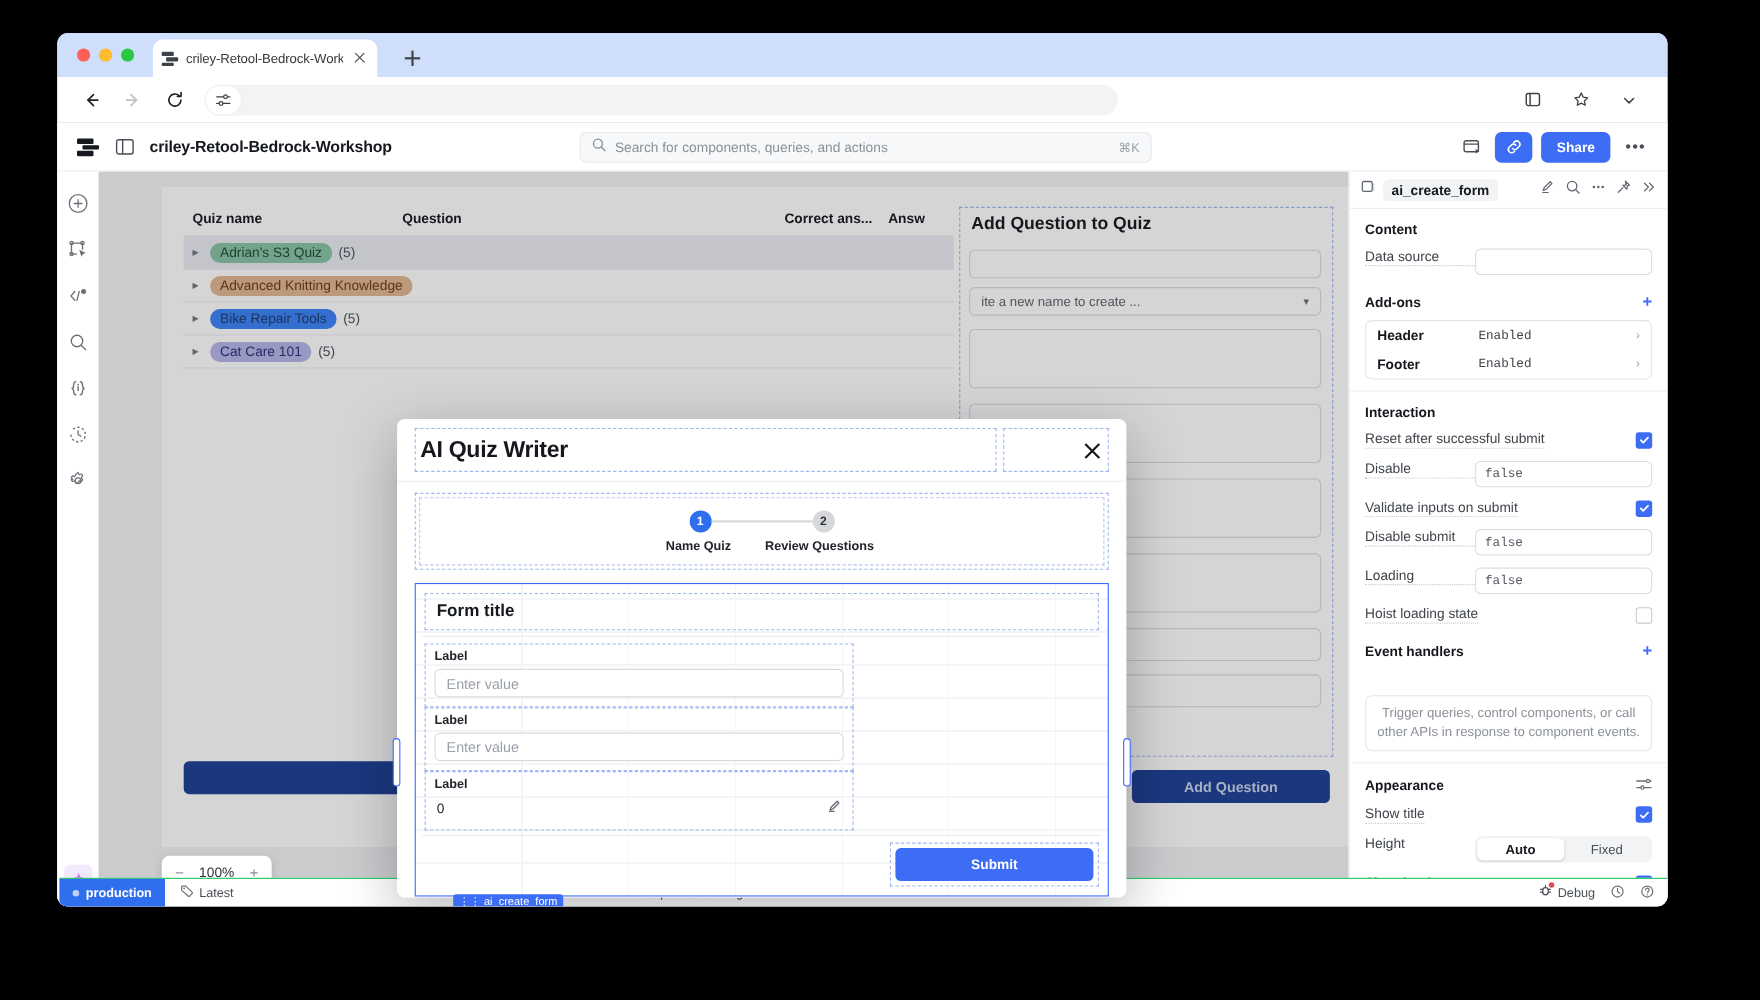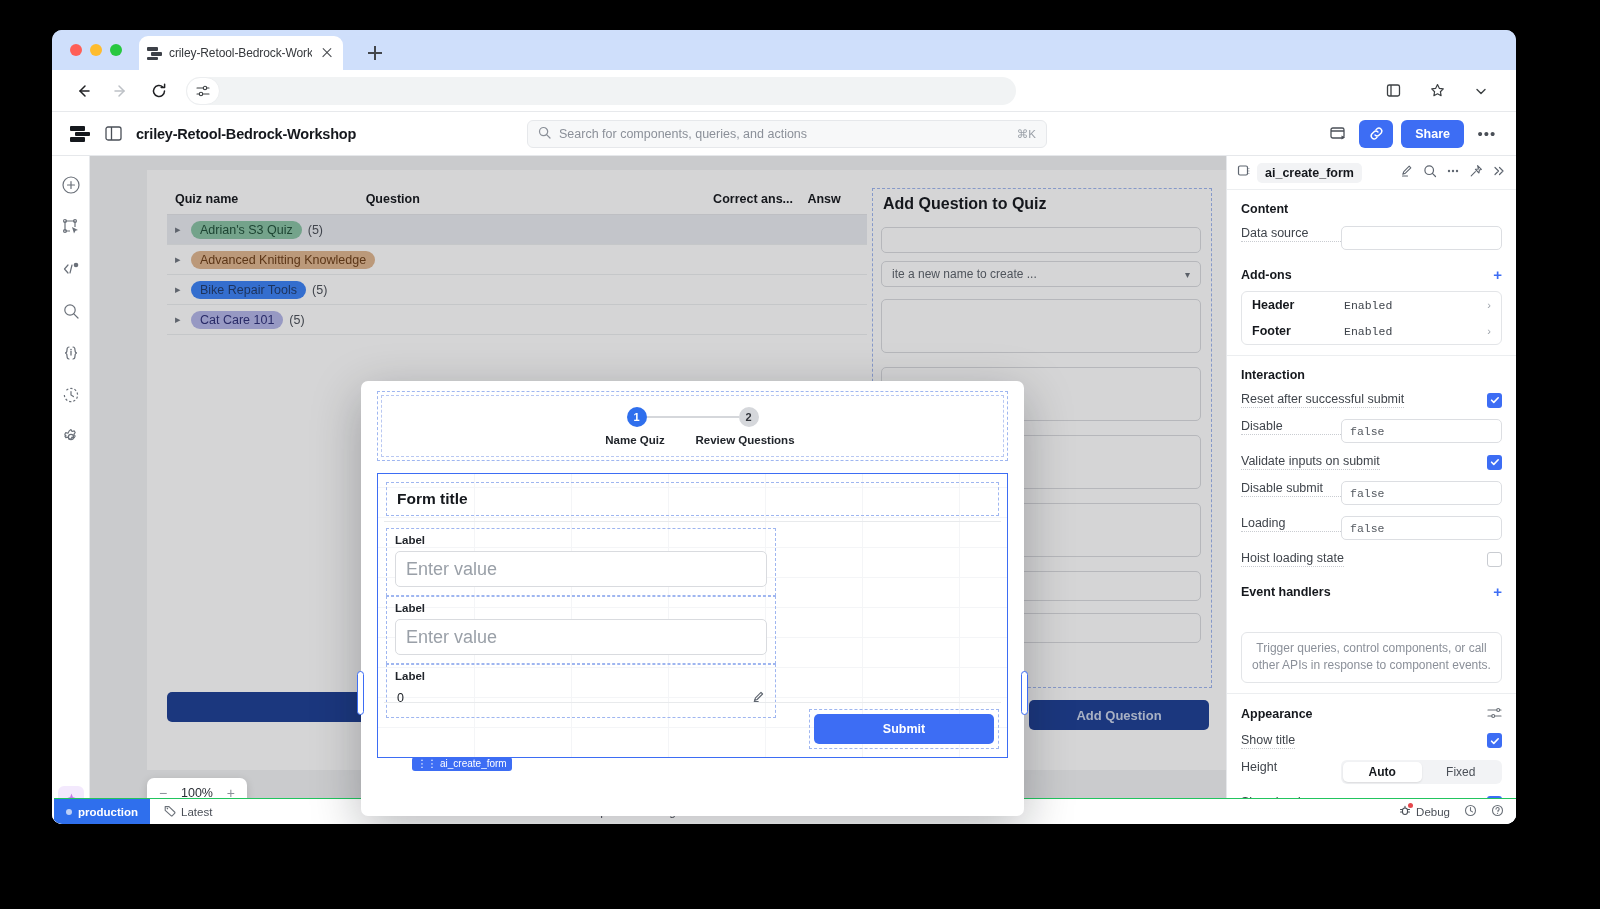--- a/index.html
+++ b/index.html
@@ -238,23 +238,23 @@
   .form-title-box {
     position: absolute; left: 8px; top: 8px; right: 8px; height: 34px;
     border: 1px dashed #9fb6f0; display: flex; align-items: center; padding-left: 10px;
   }
   .form-title { font-size: 15.5px; font-weight: 700; color: #15181d; }
   .form-divider { position: absolute; left: 6px; right: 6px; top: 47px; height: 1px; background: #e8eaec; }
   .fields { position: absolute; left: 8px; top: 54px; width: 390px; }
   .field { border: 1px dashed #9fb6f0; padding: 5px 8px 8px 8px; }
   .field-label { font-size: 11.5px; font-weight: 700; color: #21252b; margin-bottom: 5px; }
   .field-input {
-    height: 36px; border: 1px solid #d9dbdf; border-radius: 5px; background:#fff;
+    height: 26px; border: 1px solid #d9dbdf; border-radius: 5px; background:#fff;
     display: flex; align-items: center; padding: 0 10px;
-    font-size: 18px; color: #9aa0a8;
+    font-size: 13px; color: #9aa0a8;
   }
   .field-plain { display: flex; align-items: center; padding: 2px 2px 2px 2px; }
   .field-plain .val { font-size: 12.5px; color: #21252b; }
   .field-plain .pen { margin-left: auto; }
   .form-footer-divider { position: absolute; left: 6px; right: 6px; top: 228px; height: 1px; background: #e8eaec; }
   .submit-outline {
     position: absolute; right: 8px; top: 235px; width: 190px; height: 40px;
     border: 1px dashed #9fb6f0; padding: 4px;
   }
   .submit-btn {
@@ -584,20 +584,27 @@
           <div class="big-btn btn-addaiquiz">Add AI Quiz</div>
           <div class="big-btn btn-addquestion">Add Question</div>
         </div>
 
         <div class="dim"></div>
 
         <div class="modal">
           <div class="modal-handle mh-left"></div>
           <div class="modal-handle mh-right"></div>
 
+          <div class="modal-head">
+            <div class="mh-outline">
+              <span class="mh-title">AI Quiz Writer</span>
+            </div>
+            <div class="mh-right-outline"></div>
+            <div class="modal-close"></div>
+          </div>
 
           <div class="modal-body">
             <div class="stepper-outer">
               <div class="stepper-inner">
                 <div class="steps">
                   <span class="step-circle active">1</span>
                   <span class="step-line"></span>
                   <span class="step-circle idle">2</span>
                 </div>
                 <div class="step-labels">

